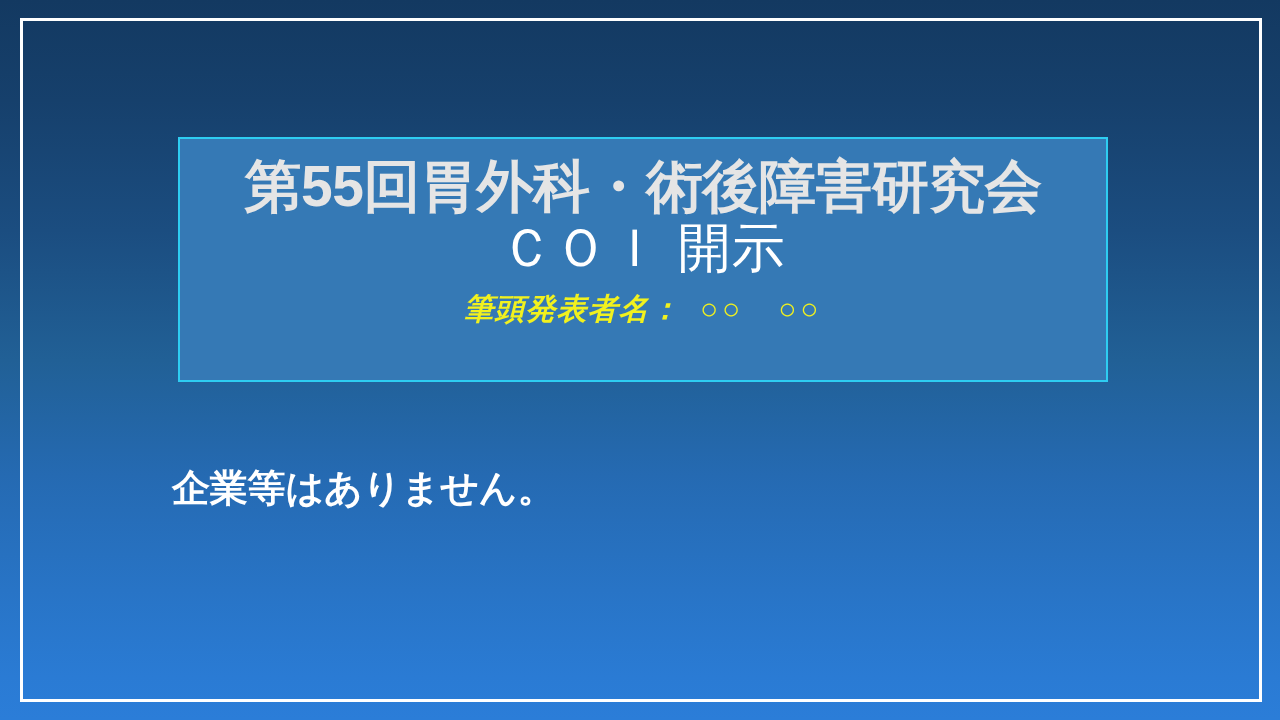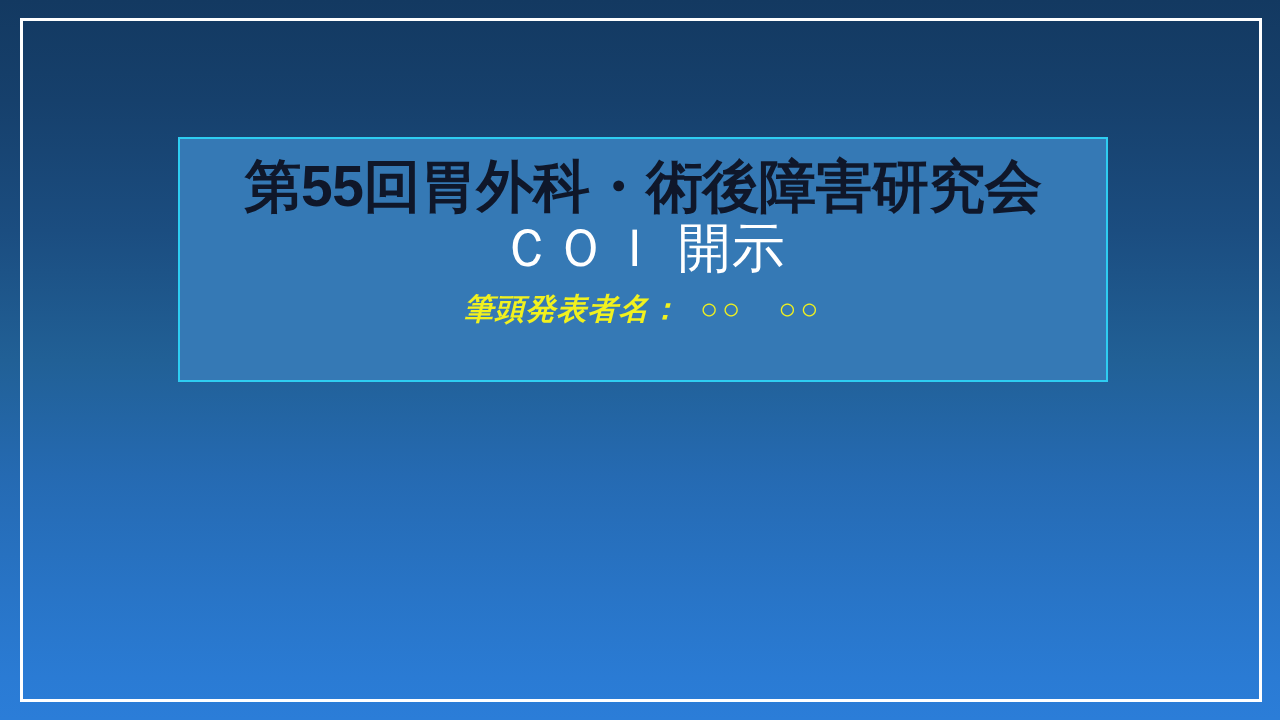--- a/index.html
+++ b/index.html
@@ -56,21 +56,21 @@
     display: flex;
     flex-direction: column;
     align-items: center;
     justify-content: flex-start;
     padding-top: 16px;
   }
 
   .title-line-1 {
     font-size: 57px;
     font-weight: 700;
-    color: #0f172a;
+    color: #e5e5e5;
     line-height: 1.12;
     letter-spacing: -0.5px;
     white-space: nowrap;
     text-align: center;
   }
 
   .title-line-2 {
     font-size: 53px;
     font-weight: 400;
     color: #ffffff;
@@ -125,15 +125,16 @@
   <div class="title-panel">
     <div class="title-line-1">第55回胃外科・術後障害研究会</div>
     <div class="title-line-2">ＣＯＩ 開示</div>
     <div class="presenter-line">
       <span class="presenter-label">筆頭発表者名：</span>
       <span class="presenter-value">○○　○○</span>
     </div>
   </div>
 
   <div class="statement">
+    <span class="stmt-line">企業等はありません。</span>
   </div>
 
 </div>
 
 </body></html>

